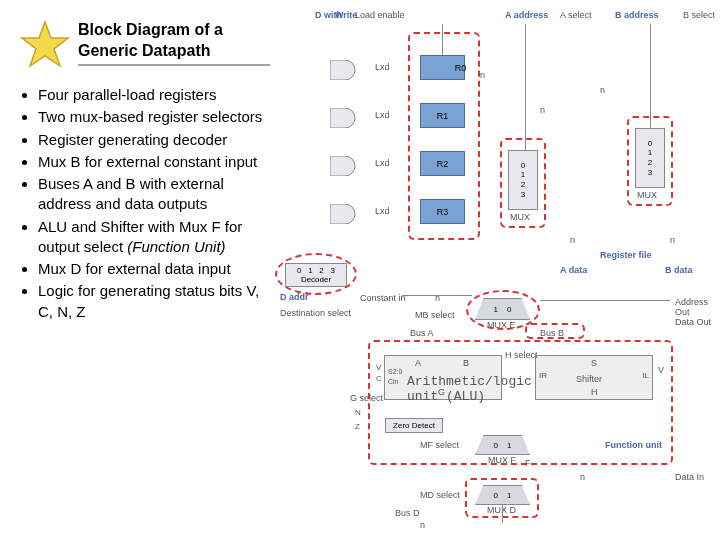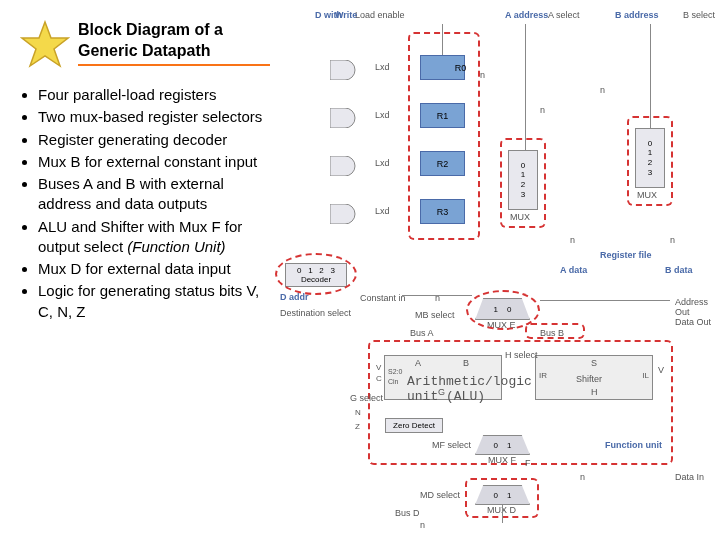--- a/index.html
+++ b/index.html
@@ -1,20 +1,20 @@
 <!DOCTYPE html>
 <html><head>
 <meta charset="utf-8">
 <style>
   * { margin: 0; padding: 0; box-sizing: border-box; }
   body { width: 720px; height: 540px; font-family: Arial, sans-serif; background: #fff; display: flex; position: relative; }
   .left-col { width: 280px; padding: 20px 10px 10px 20px; }
   .title-row { display: flex; align-items: flex-start; margin-bottom: 15px; }
   .star { width: 50px; height: 50px; flex-shrink: 0; }
-  .title { font-size: 16px; font-weight: bold; margin-left: 8px; line-height: 1.3; border-bottom: 2px solid #f97316; padding-bottom: 2px; }
+  .title { font-size: 16px; font-weight: bold; margin-left: 8px; line-height: 1.3; border-bottom: 2px solid #a3a3a3; padding-bottom: 2px; }
   .bullets { list-style: disc; padding-left: 18px; font-size: 15px; line-height: 1.35; }
   .bullets li { margin-bottom: 2px; }
   .italic { font-style: italic; }
   .right-col { width: 440px; position: relative; padding-top: 10px; }
   .diagram { position: relative; width: 100%; height: 530px; }
   .lbl { position: absolute; font-size: 9px; color: #555; }
   .lbl-blue { color: #4a6aa8; font-weight: bold; }
   .box { position: absolute; border: 1px solid #888; background: #e8e8ee; font-size: 9px; text-align: center; display: flex; align-items: center; justify-content: center; }
   .box-blue { background: #7aa3d4; border-color: #4a6aa8; }
   .trap { position: absolute; background: #d8d8e0; border: 1px solid #888; font-size: 8px; display: flex; align-items: center; justify-content: center; clip-path: polygon(15% 0, 85% 0, 100% 100%, 0 100%); }
@@ -46,21 +46,21 @@
   </ul>
 </div>
 
 <div class="right-col">
   <div class="diagram">
 
     <span class="lbl" style="left:75px; top:0;">Load enable</span>
     <span class="lbl lbl-blue" style="left:55px; top:14;">Write</span>
     <span class="lbl lbl-blue" style="left:35px; top:28;">D with</span>
     <span class="lbl lbl-blue" style="left:225px; top:0;">A address</span>
-    <span class="lbl" style="left:268px; top:0;">A select</span>
+    <span class="lbl" style="left:280px; top:0;">A select</span>
     <span class="lbl lbl-blue" style="left:335px; top:0;">B address</span>
     <span class="lbl" style="left:395px; top:0;padding-left:8px;">B select</span>
 
     <svg class="gate" style="left:50px; top:50px; width:30px; height:20px">
         <path d="M0 0 H15 A10 10 0 0 1 15 20 H0 Z" fill="#e8e8ee" stroke="#888"></path>
       </svg>
     <svg class="gate" style="left:50px; top:98px; width:30px; height:20px">
         <path d="M0 0 H15 A10 10 0 0 1 15 20 H0 Z" fill="#e8e8ee" stroke="#888"></path>
       </svg>
     <svg class="gate" style="left:50px; top:146px; width:30px; height:20px">
@@ -149,21 +149,21 @@
       <span class="lbl" style="left:3px; top:15px; font-size:8px;">IR</span>
       <span class="lbl" style="right:3px; top:15px; font-size:8px;">IL</span>
       <span class="lbl" style="left:40px; top:18px;">Shifter</span>
       <span class="lbl" style="left:55px; bottom:2px;">H</span>
     </div>
     <span class="lbl" style="left:225px; top:340px;">H select</span>
     <span class="lbl" style="left:378px; top:355px;">V</span>
 
     <div class="box" style="left:105px; top:408px; width:58px; height:15px; font-size:8px;">Zero Detect</div>
 
-    <span class="lbl" style="left:140px; top:430px;margin-left:12px;">MF select</span>
+    <span class="lbl" style="left:140px; top:430px;">MF select</span>
     <div class="trap" style="left:195px; top:425px; width:55px; height:20px; white-space:pre;"><span>0    1</span></div>
     <span class="lbl" style="left:208px; top:445px;">MUX F</span>
     <span class="lbl" style="left:245px; top:448px;">F</span>
     <span class="lbl lbl-blue" style="left:325px; top:430px;">Function unit</span>
 
     <span class="lbl" style="left:395px; top:462px;">Data In</span>
     <span class="lbl" style="left:300px; top:462px;">n</span>
 
     <span class="lbl" style="left:140px; top:480px;">MD select</span>
     <div class="trap" style="left:195px; top:475px; width:55px; height:20px; white-space:pre;"><span>0    1</span></div>

